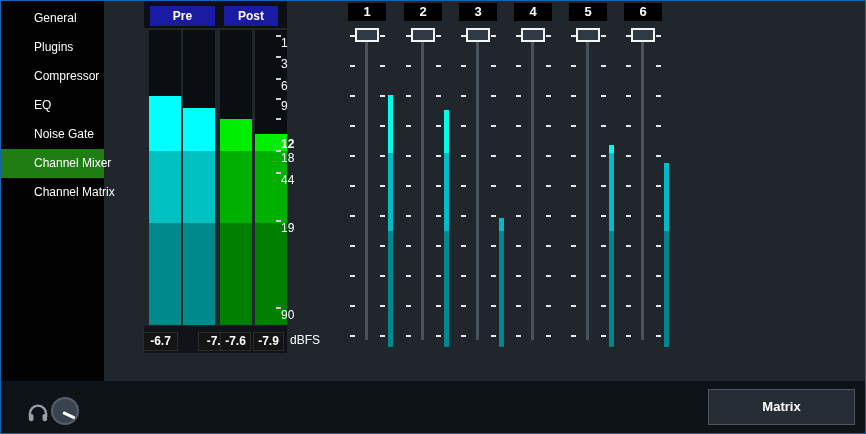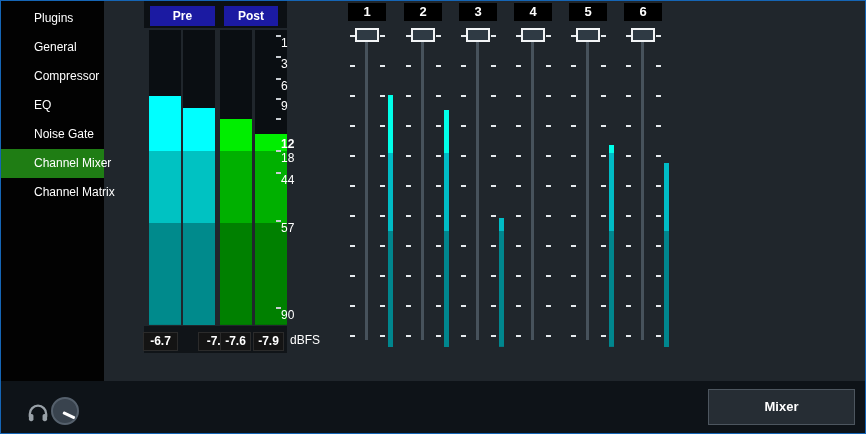--- a/index.html
+++ b/index.html
@@ -58,22 +58,22 @@
   .close-btn { position:absolute; left:707px; top:8px; width:147px; height:36px; background:#262d34; border:1px solid #4d565f; color:#fff; font-size:13px; font-weight:bold; text-align:center; line-height:34px; cursor:pointer; }
 </style>
 </head>
 <body>
 
 <div class="window">
 
 
   <div class="body">
     <div class="sidebar">
+        <div class="side-item">General</div>
         <div class="side-item">Plugins</div>
-        <div class="side-item">General</div>
         <div class="side-item">Compressor</div>
         <div class="side-item">EQ</div>
         <div class="side-item">Noise Gate</div>
         <div class="side-item selected">Channel Mixer</div>
         <div class="side-item">Channel Matrix</div>
       </div>
 
     <div class="main">
 
       <div class="mstrip-top"></div>
@@ -106,21 +106,21 @@
         <div class="ticklabel" style="top: 78px;">6</div>
         <div class="tickmark" style="top: 97px;"></div>
         <div class="ticklabel" style="top: 98px;">9</div>
         <div class="tickmark" style="top: 117px;"></div>
         <div class="ticklabel" style="top: 136px; font-weight: bold;">12</div>
         <div class="tickmark" style="top: 149px;"></div>
         <div class="ticklabel" style="top: 150px;">18</div>
         <div class="tickmark" style="top: 171px;"></div>
         <div class="ticklabel" style="top: 172px;">44</div>
         <div class="tickmark" style="top: 219px;"></div>
-        <div class="ticklabel" style="top: 220px;">57</div>
+        <div class="ticklabel" style="top: 220px;">19</div>
         <div class="tickmark" style="top: 306px;"></div>
         <div class="ticklabel" style="top: 307px;">90</div>
         <div class="ch-header" style="left: 204px;">1</div>
         <div class="ch-track" style="left: 221px;"></div>
         <div class="ch-dash" style="left: 206px; top: 34px;"></div>
         <div class="ch-dash" style="left: 236px; top: 34px;"></div>
         <div class="ch-dash" style="left: 206px; top: 64px;"></div>
         <div class="ch-dash" style="left: 236px; top: 64px;"></div>
         <div class="ch-dash" style="left: 206px; top: 94px;"></div>
         <div class="ch-dash" style="left: 236px; top: 94px;"></div>
@@ -291,16 +291,16 @@
     <div class="hp-icon">
       <svg width="22" height="20" viewBox="0 0 24 22">
         <path d="M3 15 v-3 a9 9 0 0 1 18 0 v3" stroke="#99a1a8" stroke-width="2.5" fill="none"></path>
         <rect x="2" y="12" width="5" height="8" rx="2" fill="#99a1a8"></rect>
         <rect x="17" y="12" width="5" height="8" rx="2" fill="#99a1a8"></rect>
       </svg>
     </div>
     <div class="knob">
       <div class="knob-pointer"></div>
     </div>
-    <div class="close-btn">Mixer</div>
+    <div class="close-btn">Matrix</div>
   </div>
 
 </div>
 
 </body></html>

